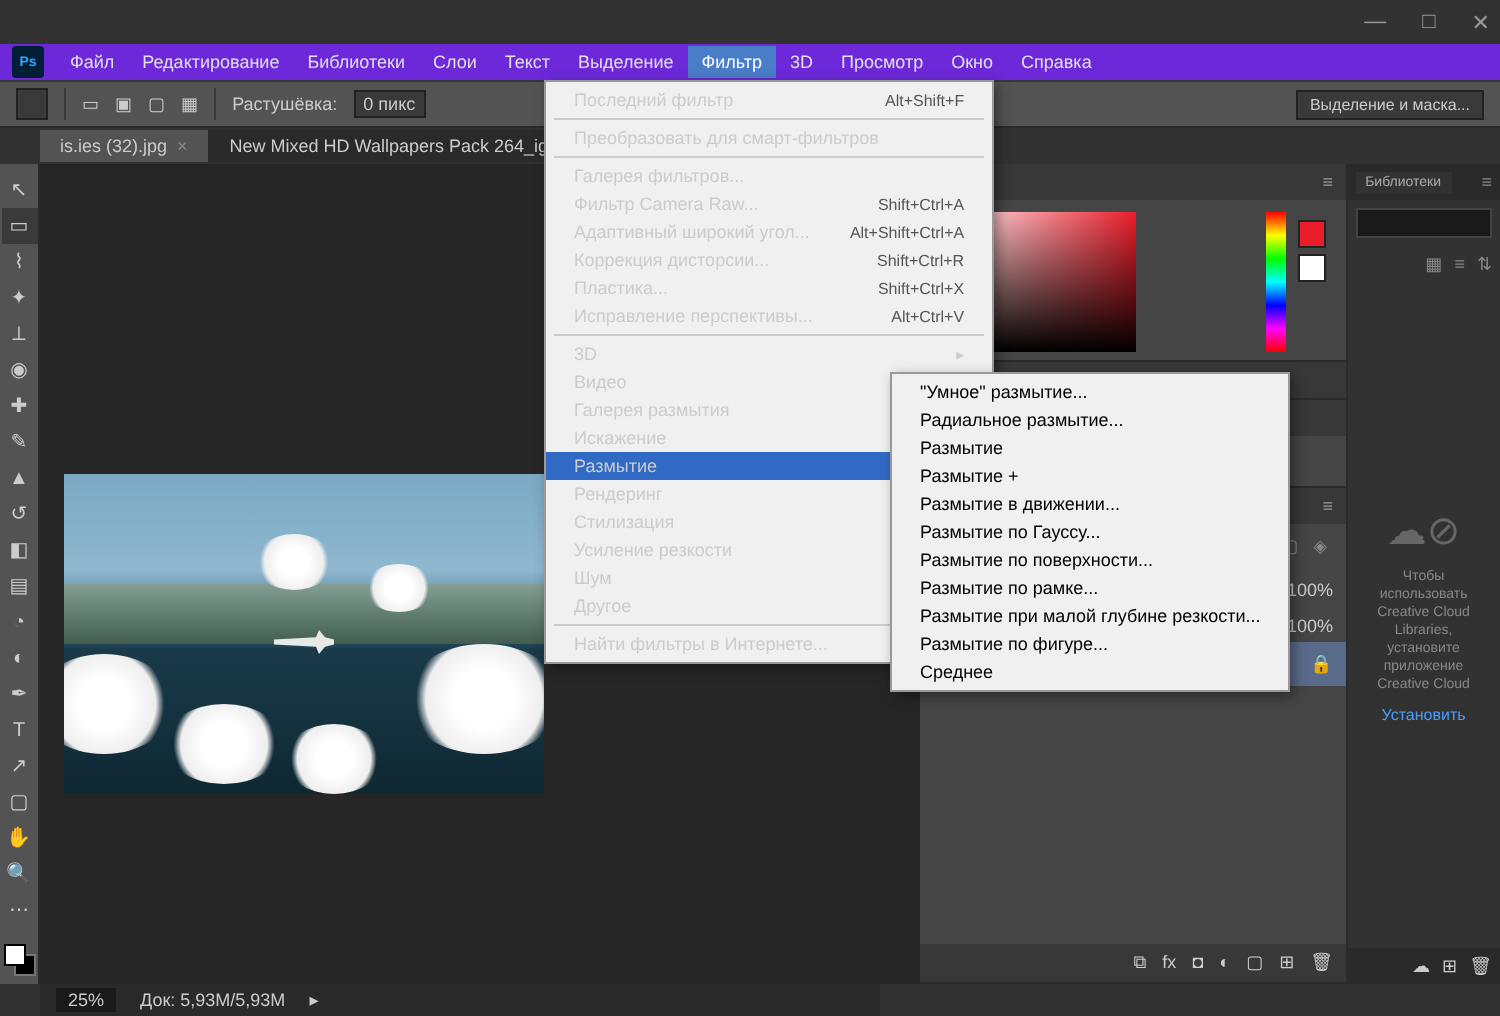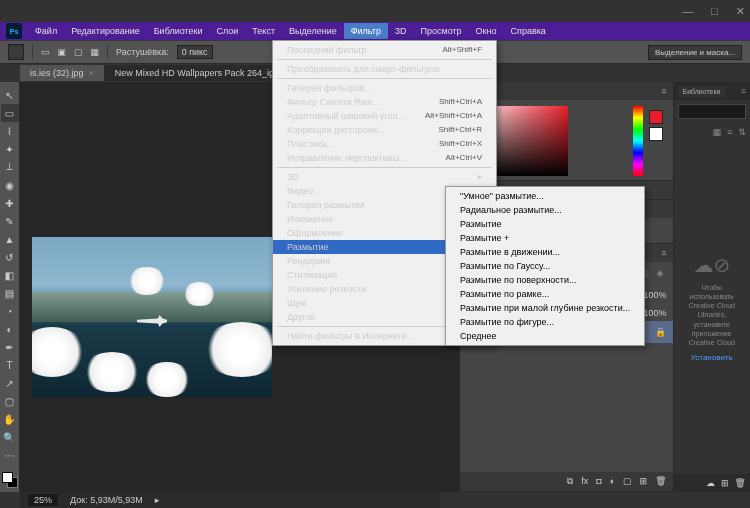--- a/index.html
+++ b/index.html
@@ -1,19 +1,19 @@
 <!DOCTYPE html>
 <html><head>
 <meta charset="utf-8">
 <style>
 *{margin:0;padding:0;box-sizing:border-box;font-family:Tahoma,Arial,sans-serif;font-size:9px;color:#ccc;user-select:none}
 body{background:#323232;width:750px;height:508px;overflow:hidden;position:relative}
 .titlebar{height:22px;background:#323232;display:flex;align-items:center;justify-content:flex-end;padding-right:5px;gap:18px}
 .titlebar span{color:#999;font-size:11px;cursor:pointer}
-.menubar{height:18px;background:#4c1d95;display:flex;align-items:center;padding-left:6px;gap:0}
+.menubar{height:18px;background:#6d28d9;display:flex;align-items:center;padding-left:6px;gap:0}
 .menubar .logo{width:16px;height:16px;background:#001e36;color:#31a8ff;font-weight:bold;font-size:7px;display:flex;align-items:center;justify-content:center;margin-right:6px;border-radius:2px}
 .menubar .mi{padding:3px 7px;color:#e0e0e0;font-size:9px;cursor:pointer}
 .menubar .mi.active{background:#4a7dc7;color:#fff}
 .optionsbar{height:24px;background:#535353;border-top:1px solid #383838;border-bottom:1px solid #2a2a2a;display:flex;align-items:center;padding:0 8px;gap:8px;font-size:8px;color:#bbb}
 .optionsbar .tool-ico{width:16px;height:16px;background:#3a3a3a;border:1px solid #222}
 .optionsbar .sep{width:1px;height:16px;background:#3a3a3a}
 .optionsbar .field{background:#3a3a3a;padding:1px 4px;border:1px solid #222;min-width:30px}
 .optionsbar .btn{background:#3a3a3a;border:1px solid #222;padding:2px 6px;font-size:8px}
 .tabbar{height:18px;background:#323232;display:flex;align-items:center;padding-left:20px}
 .tabbar .tab{background:#535353;padding:3px 10px;font-size:8px;color:#ccc;display:flex;align-items:center;gap:5px;border-right:1px solid #2a2a2a}
@@ -74,21 +74,21 @@
 .lib-search input{width:100%;background:#1a1a1a;border:1px solid #444;padding:2px;font-size:8px;color:#ccc}
 .lib-icons{display:flex;gap:6px;padding:4px;justify-content:flex-end}
 .lib-icons span{font-size:9px;color:#888}
 .lib-empty{flex:1;display:flex;flex-direction:column;align-items:center;justify-content:center;padding:8px;text-align:center;gap:6px}
 .lib-empty .cloud-ico{font-size:20px;color:#666}
 .lib-empty .txt{font-size:7px;color:#888;line-height:1.3}
 .lib-empty .link{font-size:8px;color:#4a9eff;cursor:pointer}
 .lib-bottom{padding:4px;display:flex;gap:6px;justify-content:flex-end;color:#777;font-size:9px;background:#2a2a2a}
 
 .dropdown{position:absolute;background:#f0f0f0;border:1px solid #999;box-shadow:2px 2px 6px rgba(0,0,0,0.4);z-index:100;min-width:172px;padding:2px 0}
-.dropdown .di{padding:2px 14px 2px 14px;font-size:9px;color:#000;display:flex;justify-content:space-between;align-items:flex-start;cursor:pointer;white-space:nowrap}
+.dropdown .di{padding:2px 14px 2px 14px;font-size:9px;color:#000;display:flex;justify-content:space-between;align-items:flex-end;cursor:pointer;white-space:nowrap}
 .dropdown .di.disabled{color:#999}
 .dropdown .di.highlight{background:#316ac5;color:#fff}
 .dropdown .di .arrow{font-size:8px;margin-left:12px}
 .dropdown .di .shortcut{color:#555;font-size:8px;margin-left:20px}
 .dropdown .sep{height:1px;background:#ccc;margin:2px 4px}
 .dd1{left:272px;top:40px}
 .dd2{left:445px;top:186px}
 </style>
 </head>
 <body>
@@ -336,24 +336,20 @@
       <span class="arrow">▸</span>
     </div>
     <div class="di">
       <span>Галерея размытия</span>
       <span class="arrow">▸</span>
     </div>
     <div class="di">
       <span>Искажение</span>
       <span class="arrow">▸</span>
     </div>
-    <div class="di">
-      <span>Оформление</span>
-      <span class="arrow">▸</span>
-    </div>
     <div class="di highlight">
       <span>Размытие</span>
       <span class="arrow">▸</span>
     </div>
     <div class="di">
       <span>Рендеринг</span>
       <span class="arrow">▸</span>
     </div>
     <div class="di">
       <span>Стилизация</span>

